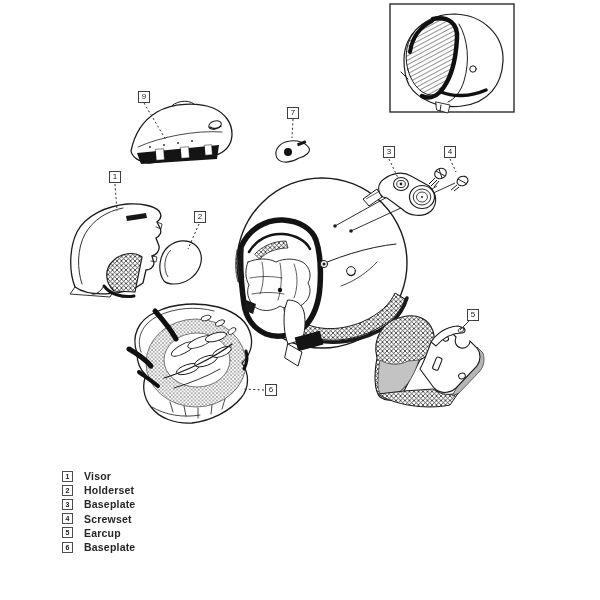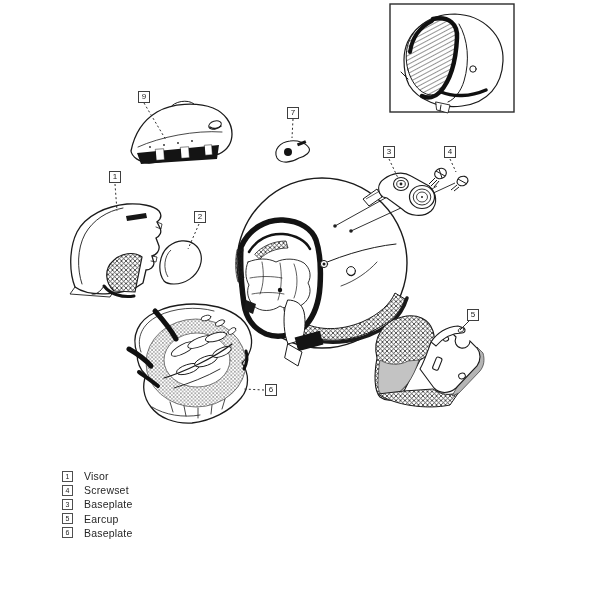--- a/index.html
+++ b/index.html
@@ -3,21 +3,21 @@
 <meta charset="utf-8">
 <style>
   html,body{margin:0;padding:0;background:#ffffff;}
   .stage{position:relative;width:600px;height:600px;background:#ffffff;overflow:hidden;
          font-family:"Liberation Sans",sans-serif;color:#1b1b1b;}
   .stage svg{position:absolute;left:0;top:0;}
   .callout{position:absolute;width:12px;height:12px;box-sizing:border-box;
            border:1px solid #3f3f3f;background:#ffffff;font-size:8px;line-height:10px;
            text-align:center;color:#1b1b1b;}
   .legend{position:absolute;left:62px;top:469px;}
-  .legend-row{display:flex;align-items:center;height:14.2px;}
+  .legend-row{display:flex;align-items:center;height:14.2px;font-weight:bold;}
   .lbox{display:inline-block;width:9px;height:9px;box-sizing:content-box;
         border:1px solid #4f4f4f;font-size:7px;line-height:9px;text-align:center;
         color:#1b1b1b;margin-right:11px;flex:0 0 auto;}
   .llabel{font-size:10.5px;color:#262626;letter-spacing:.2px;white-space:nowrap;}
 </style>
 </head>
 <body>
 
 <div class="stage">
 
@@ -205,28 +205,32 @@
 <div class="callout" style="left:265px;top:384px;">6</div>
 <div class="callout" style="left:287px;top:107px;">7</div>
 <div class="callout" style="left:138px;top:91px;">9</div>
 
 <div class="legend">
   <div class="legend-row">
     <span class="lbox">1</span>
     <span class="llabel">Visor</span>
   </div>
   <div class="legend-row">
+    <span class="lbox">2</span>
+    <span class="llabel">Holderset</span>
+  </div>
+  <div class="legend-row">
+    <span class="lbox">3</span>
+    <span class="llabel">Baseplate</span>
+  </div>
+  <div class="legend-row">
     <span class="lbox">4</span>
     <span class="llabel">Screwset</span>
   </div>
   <div class="legend-row">
-    <span class="lbox">3</span>
-    <span class="llabel">Baseplate</span>
-  </div>
-  <div class="legend-row">
     <span class="lbox">5</span>
     <span class="llabel">Earcup</span>
   </div>
   <div class="legend-row">
     <span class="lbox">6</span>
     <span class="llabel">Baseplate</span>
   </div>
 </div>
 
 </div>

